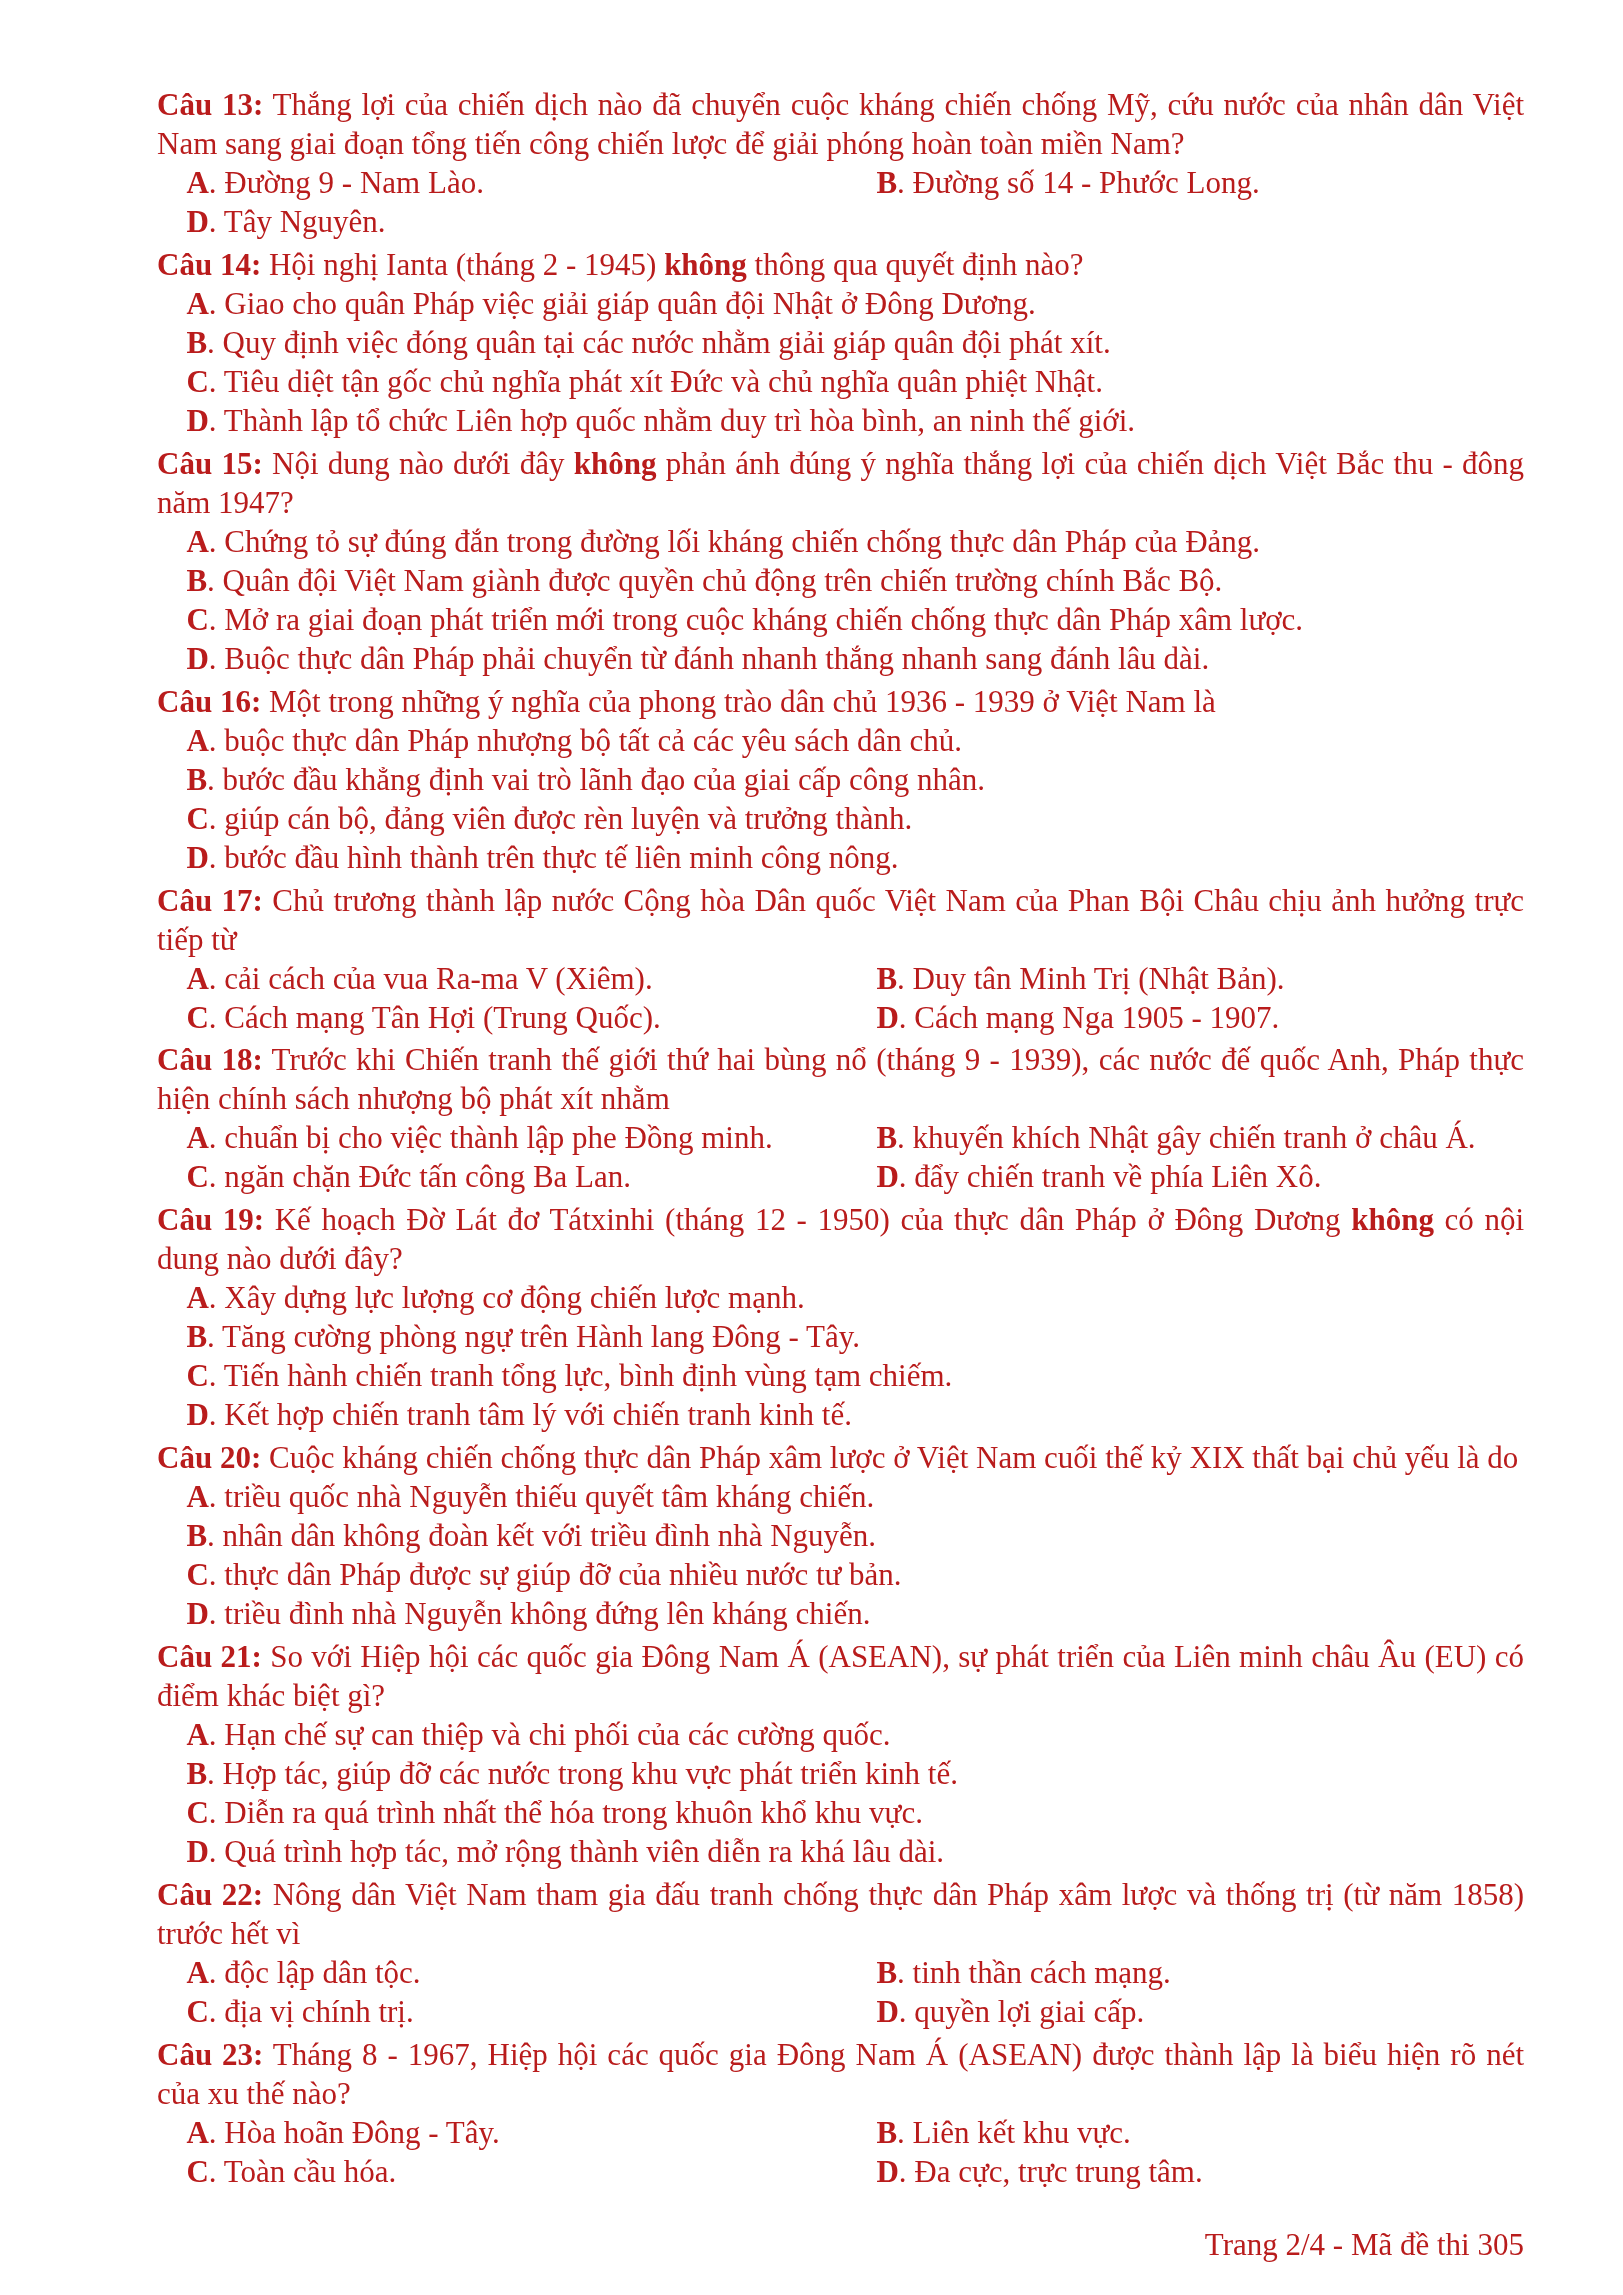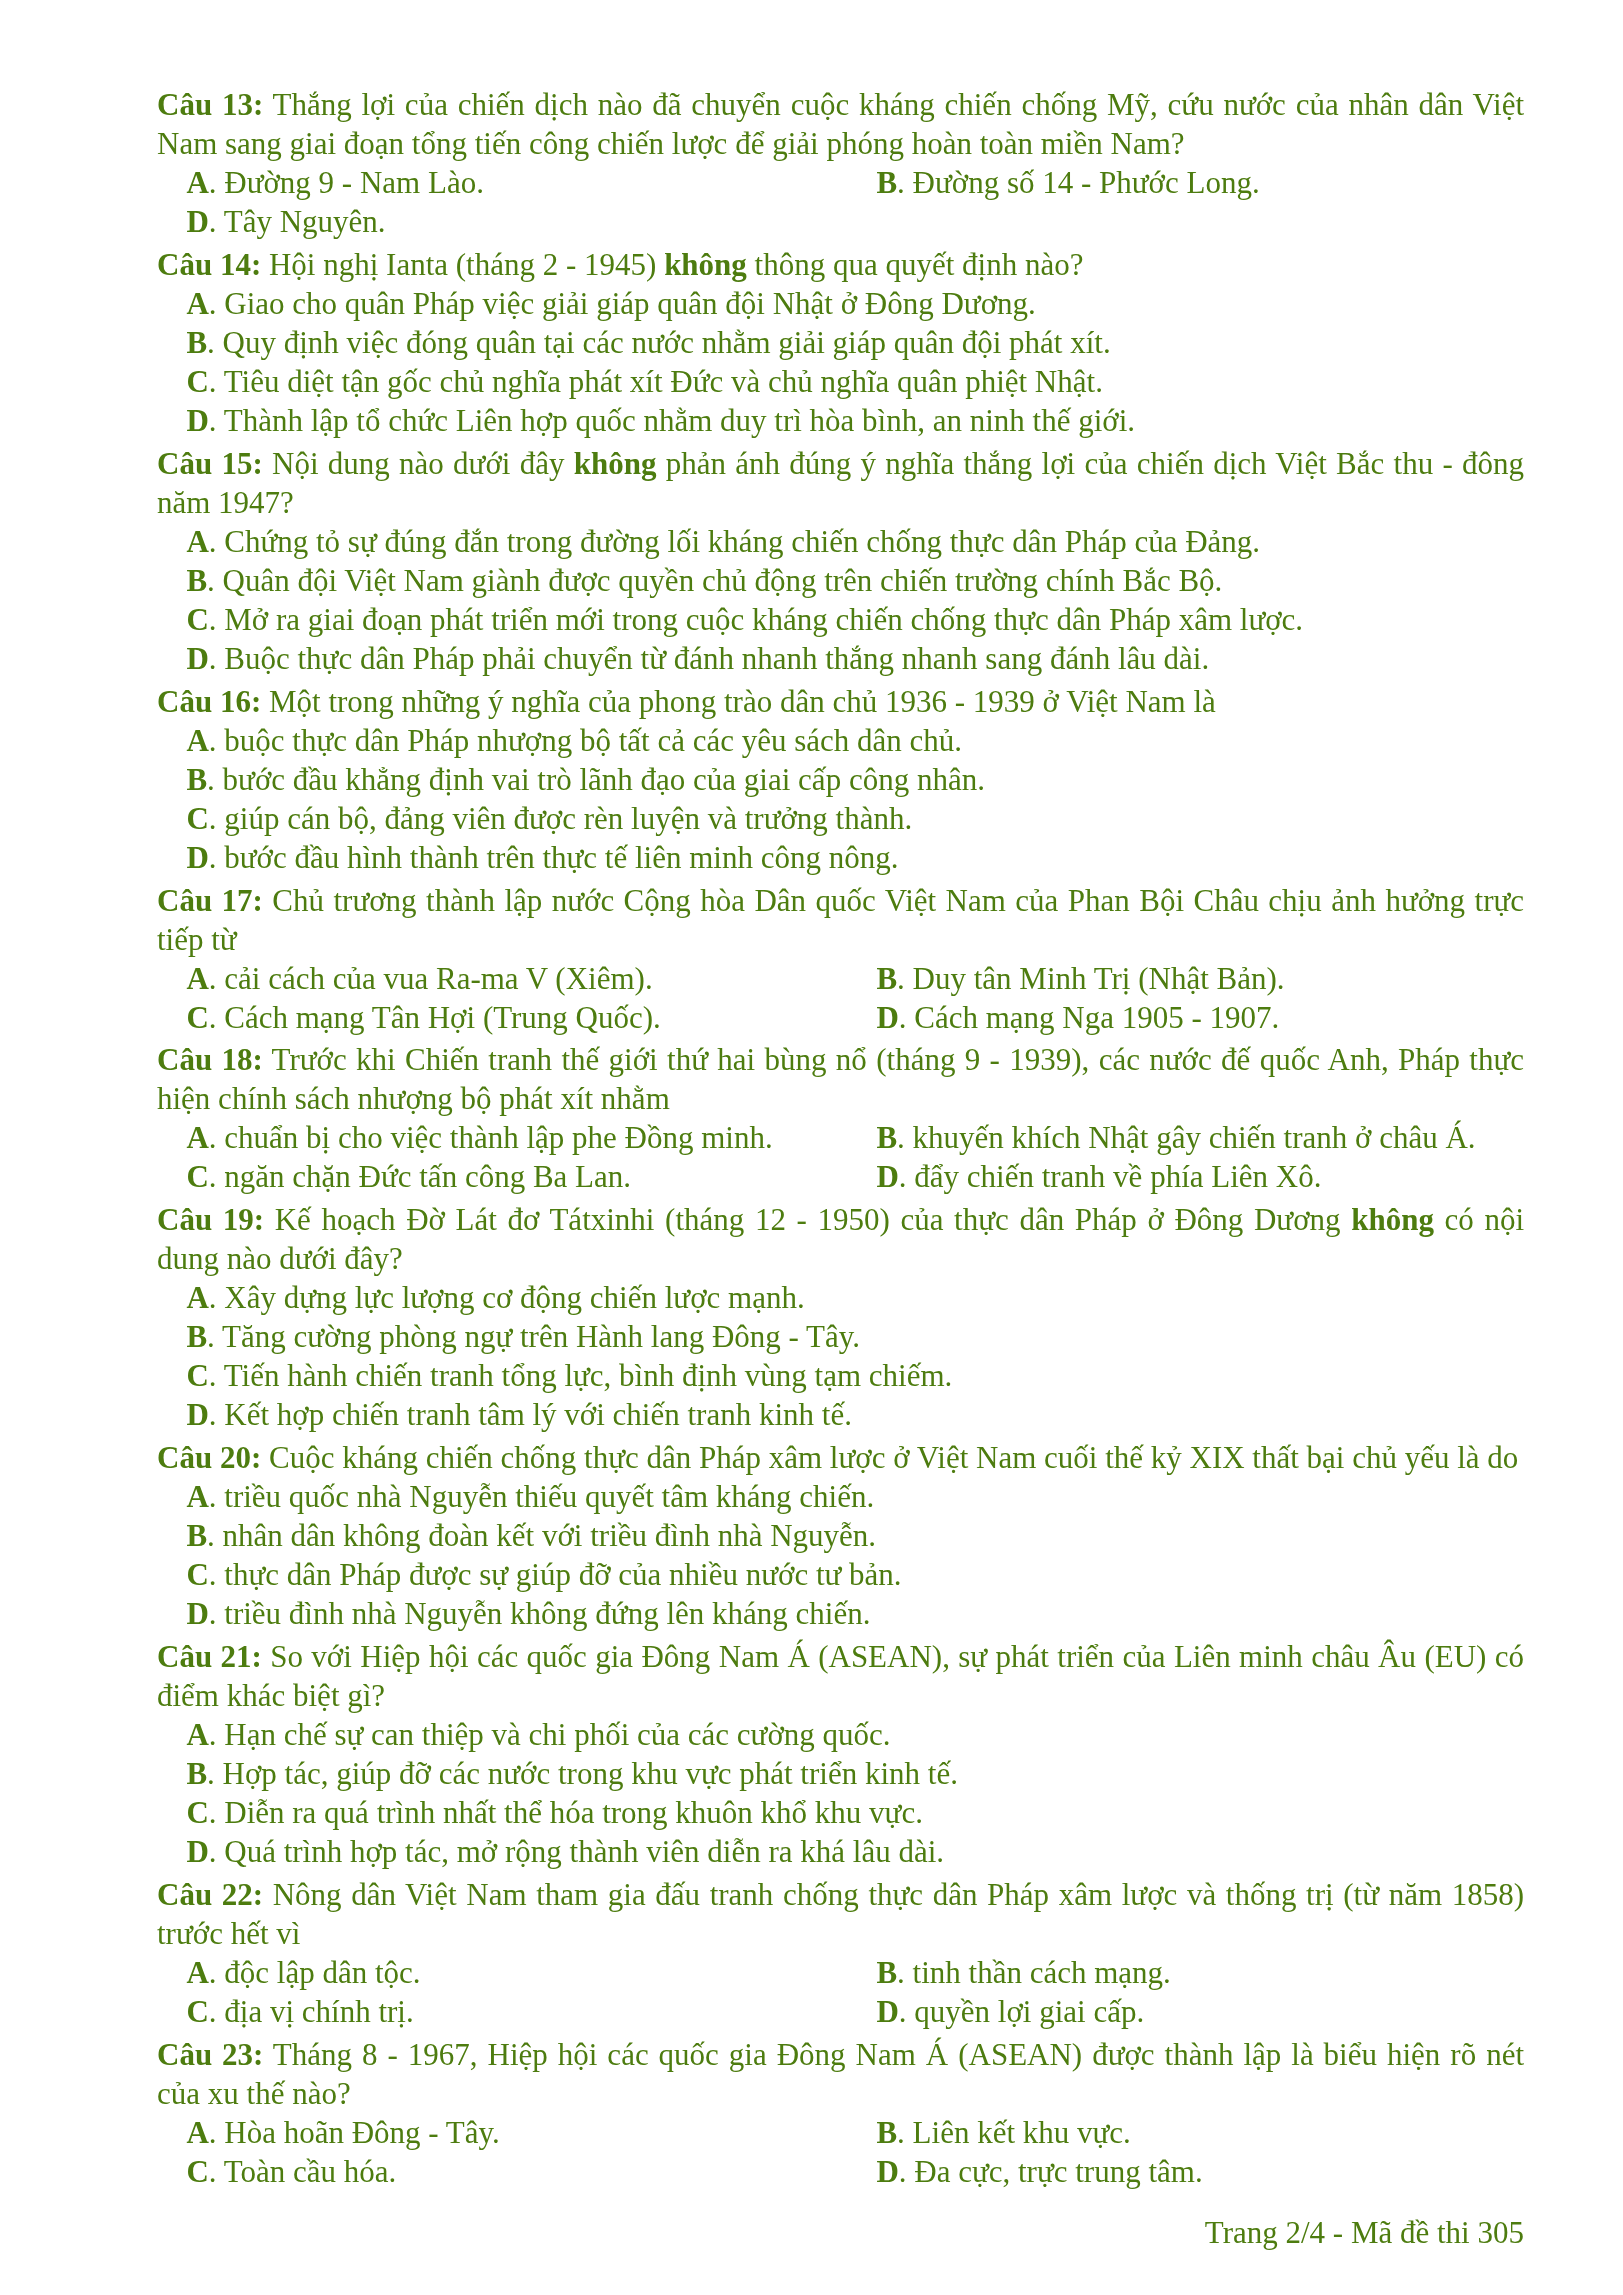--- a/index.html
+++ b/index.html
@@ -6,38 +6,38 @@
   html, body { background: #ffffff; }
   body {
     width: 1623px;
     height: 2295px;
     overflow: hidden;
   }
   .page {
     width: 1623px;
     height: 2295px;
     background: #ffffff;
-    color: #4d7c0f;
+    color: #b91c1c;
     font-family: "Liberation Serif", "DejaVu Serif", serif;
     font-size: 31px;
     line-height: 39px;
     padding: 85px 99px 0 157px;
   }
   .question { margin-bottom: 3.9px; }
   .q-text { text-align: justify; }
   .q-text b { font-weight: bold; }
   .opts { padding-left: 29.4px; }
   .opts.grid {
     display: grid;
     grid-template-columns: 690px 1fr;
   }
   .opt { white-space: normal; }
   .opt .letter { font-weight: bold; }
   .footer {
-    margin-top: 22px;
+    margin-top: 34px;
     text-align: right;
   }
 </style>
 </head>
 <body>
 
 <div class="page">
   <div id="questions">
       <div class="question">
         <p class="q-text"><b>Câu 13:</b> <span>Thắng lợi của chiến dịch nào đã chuyển cuộc kháng chiến chống Mỹ, cứu nước của nhân dân Việt Nam sang giai đoạn tổng tiến công chiến lược để giải phóng hoàn toàn miền Nam?</span><b></b><span></span></p>

